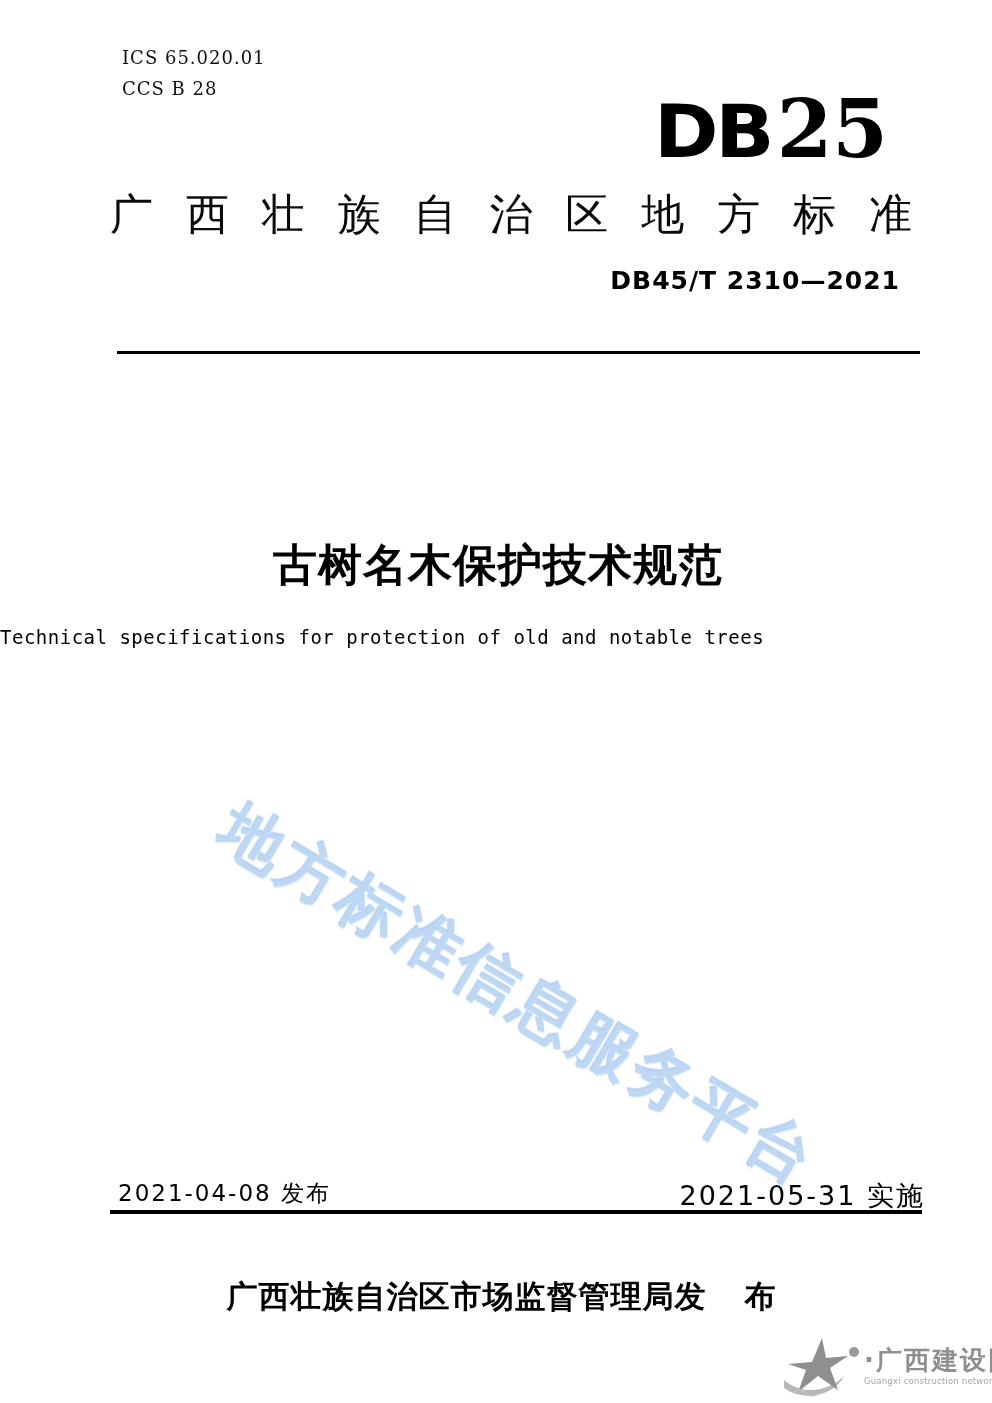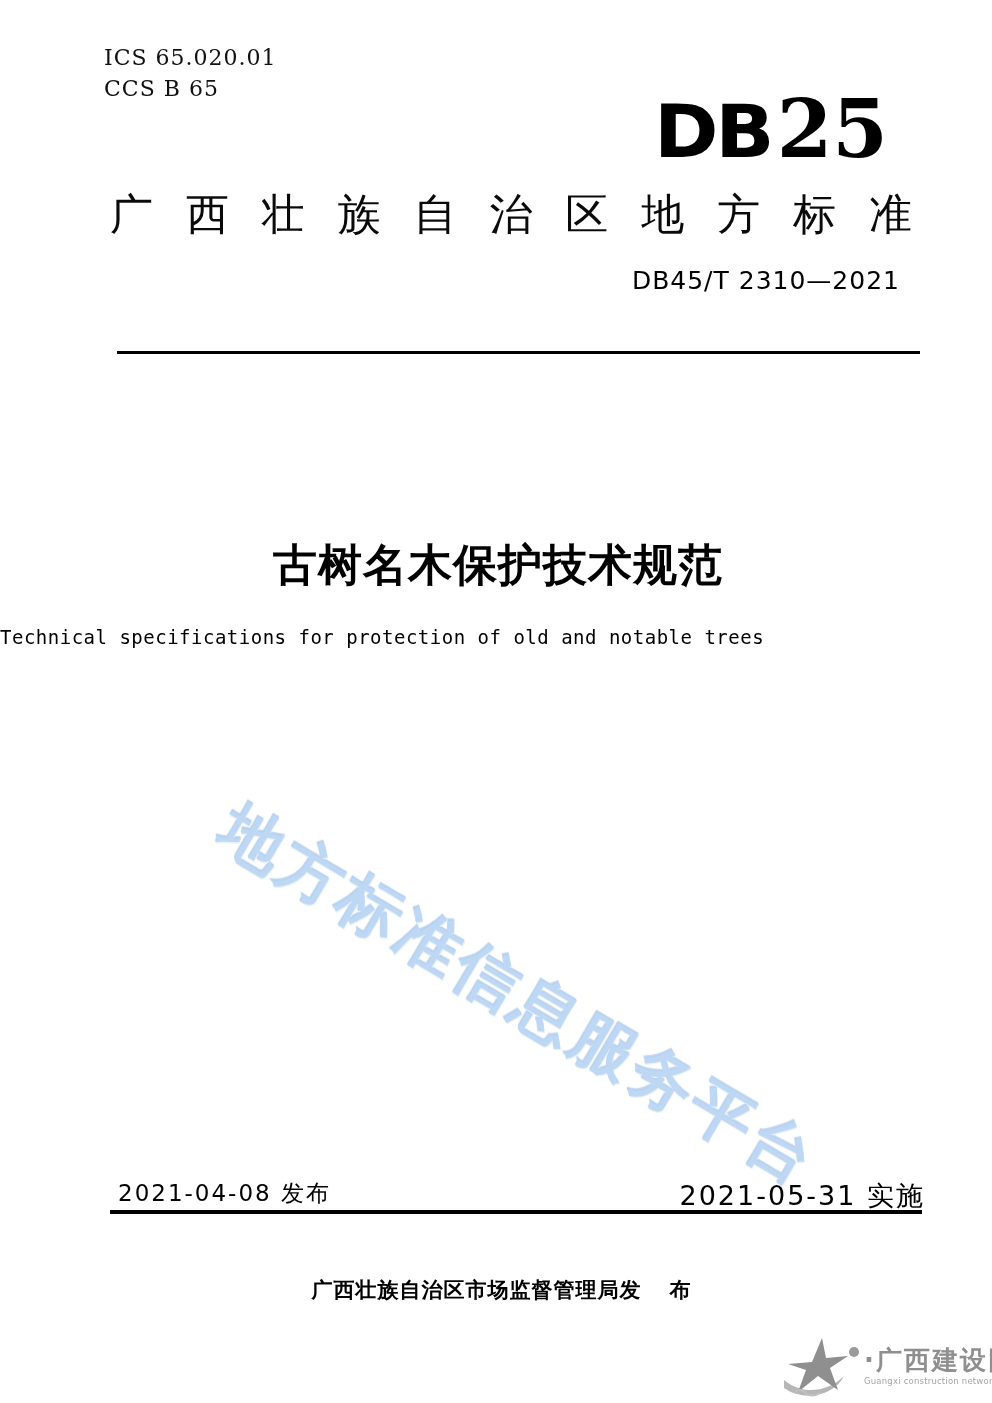--- a/index.html
+++ b/index.html
@@ -12,24 +12,24 @@
     height: 1403px;
     margin: 0 auto;
     background: #ffffff;
     color: #000;
     overflow: hidden;
   }
 
   
   .ics-block {
     position: absolute;
-    left: 104px;
+    left: 122px;
     top: 42px;
     font-family: "DejaVu Serif", serif;
-    font-size: 22px;
+    font-size: 18px;
     line-height: 31px;
     letter-spacing: 1px;
     color: #111;
   }
 
   
   .db-logo {
     position: absolute;
     left: 648px;
     top: 82px;
@@ -66,21 +66,21 @@
     font-size: 43px;
     font-weight: 500;
     color: #0a0a0a;
   }
 
   .standard-number {
     position: absolute;
     right: 92px;
     top: 266px;
     font-size: 25px;
-    font-weight: 400;
+    font-weight: 700;
     letter-spacing: 1px;
   }
 
   .rule-top {
     position: absolute;
     left: 117px;
     top: 351px;
     width: 803px;
     height: 3px;
     background: #000;
@@ -152,21 +152,21 @@
   }
 
   .publisher-row {
     position: absolute;
     left: 0;
     right: 16px;
     top: 1276px;
     display: flex;
     justify-content: center;
     align-items: baseline;
-    font-size: 21px;
+    font-size: 31px;
     font-weight: 700;
     letter-spacing: 1px;
     padding-left: 30px;
   }
   .publisher-row .publish-label {
     letter-spacing: 4px;
   }
 
   
   .footer-logo {
@@ -203,21 +203,21 @@
     margin-top: 2px;
   }
 </style>
 </head>
 <body>
 
 <div class="page">
 
   <div class="ics-block">
     <div>ICS  65.020.01</div>
-    <div>CCS B 65</div>
+    <div>CCS B 28</div>
   </div>
 
   <div class="db-logo">
     <span class="db">DB</span><span class="num">25</span>
   </div>
 
   <div class="standard-type">
       <span>广</span>
       <span>西</span>
       <span>壮</span>

